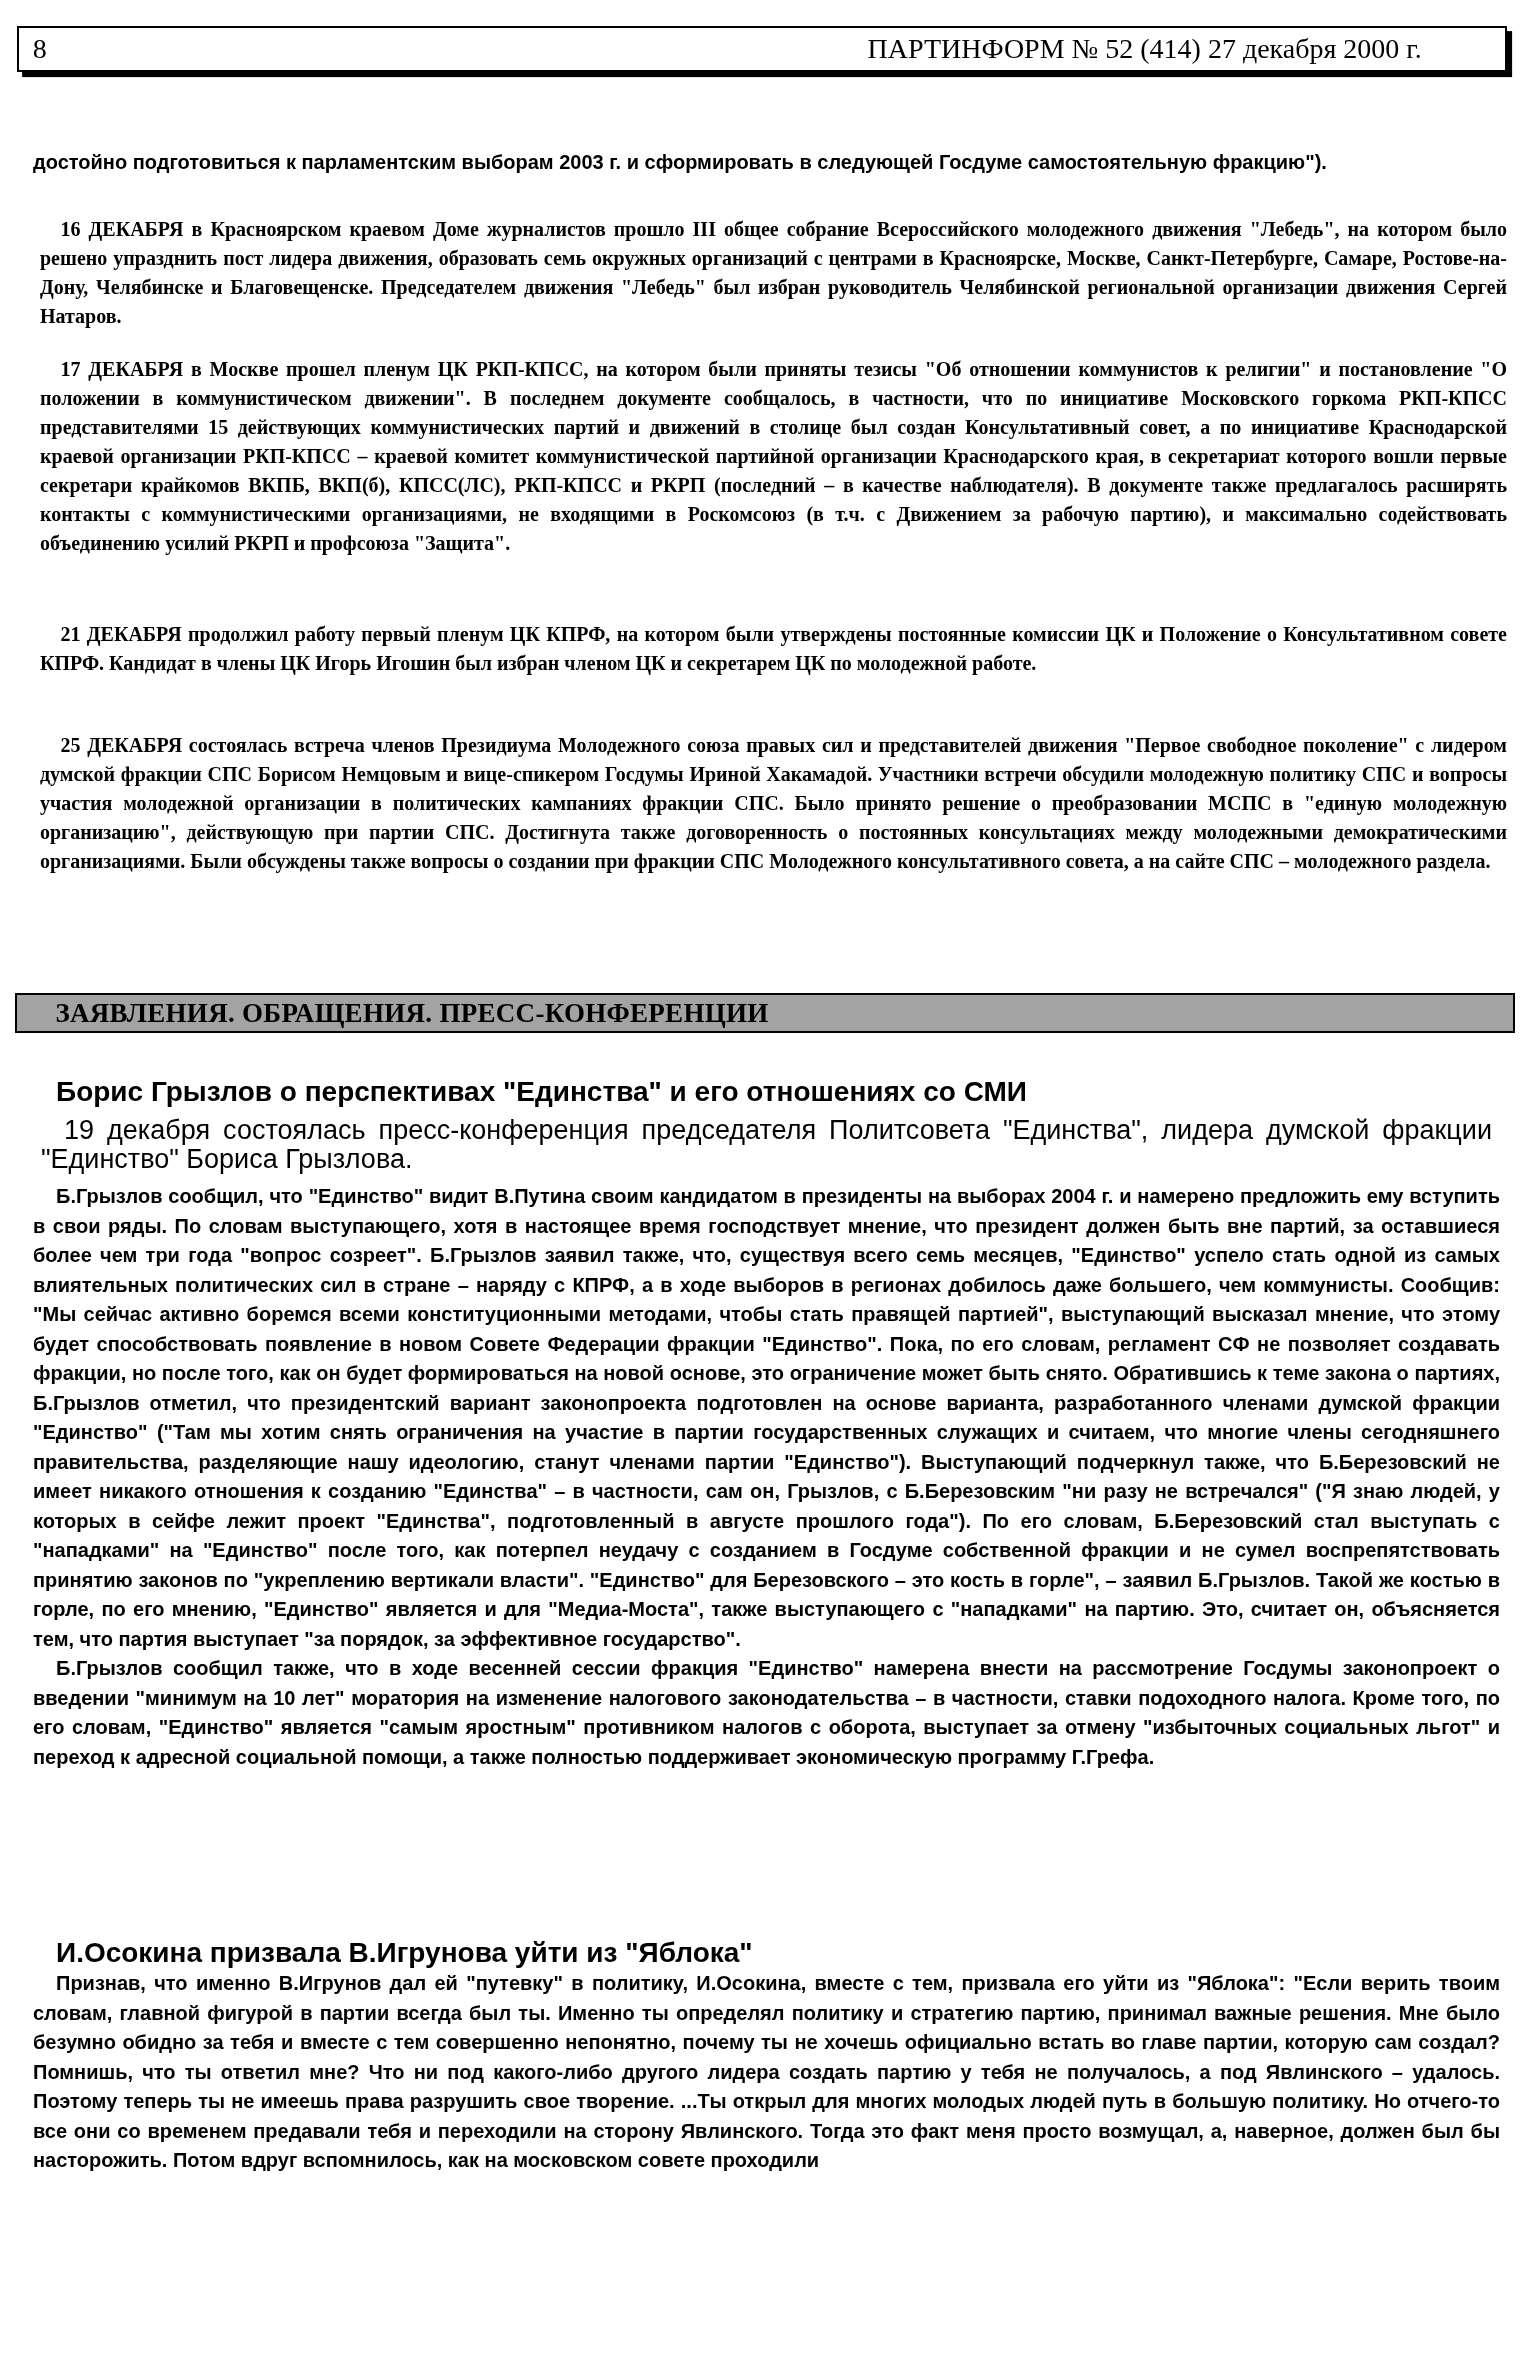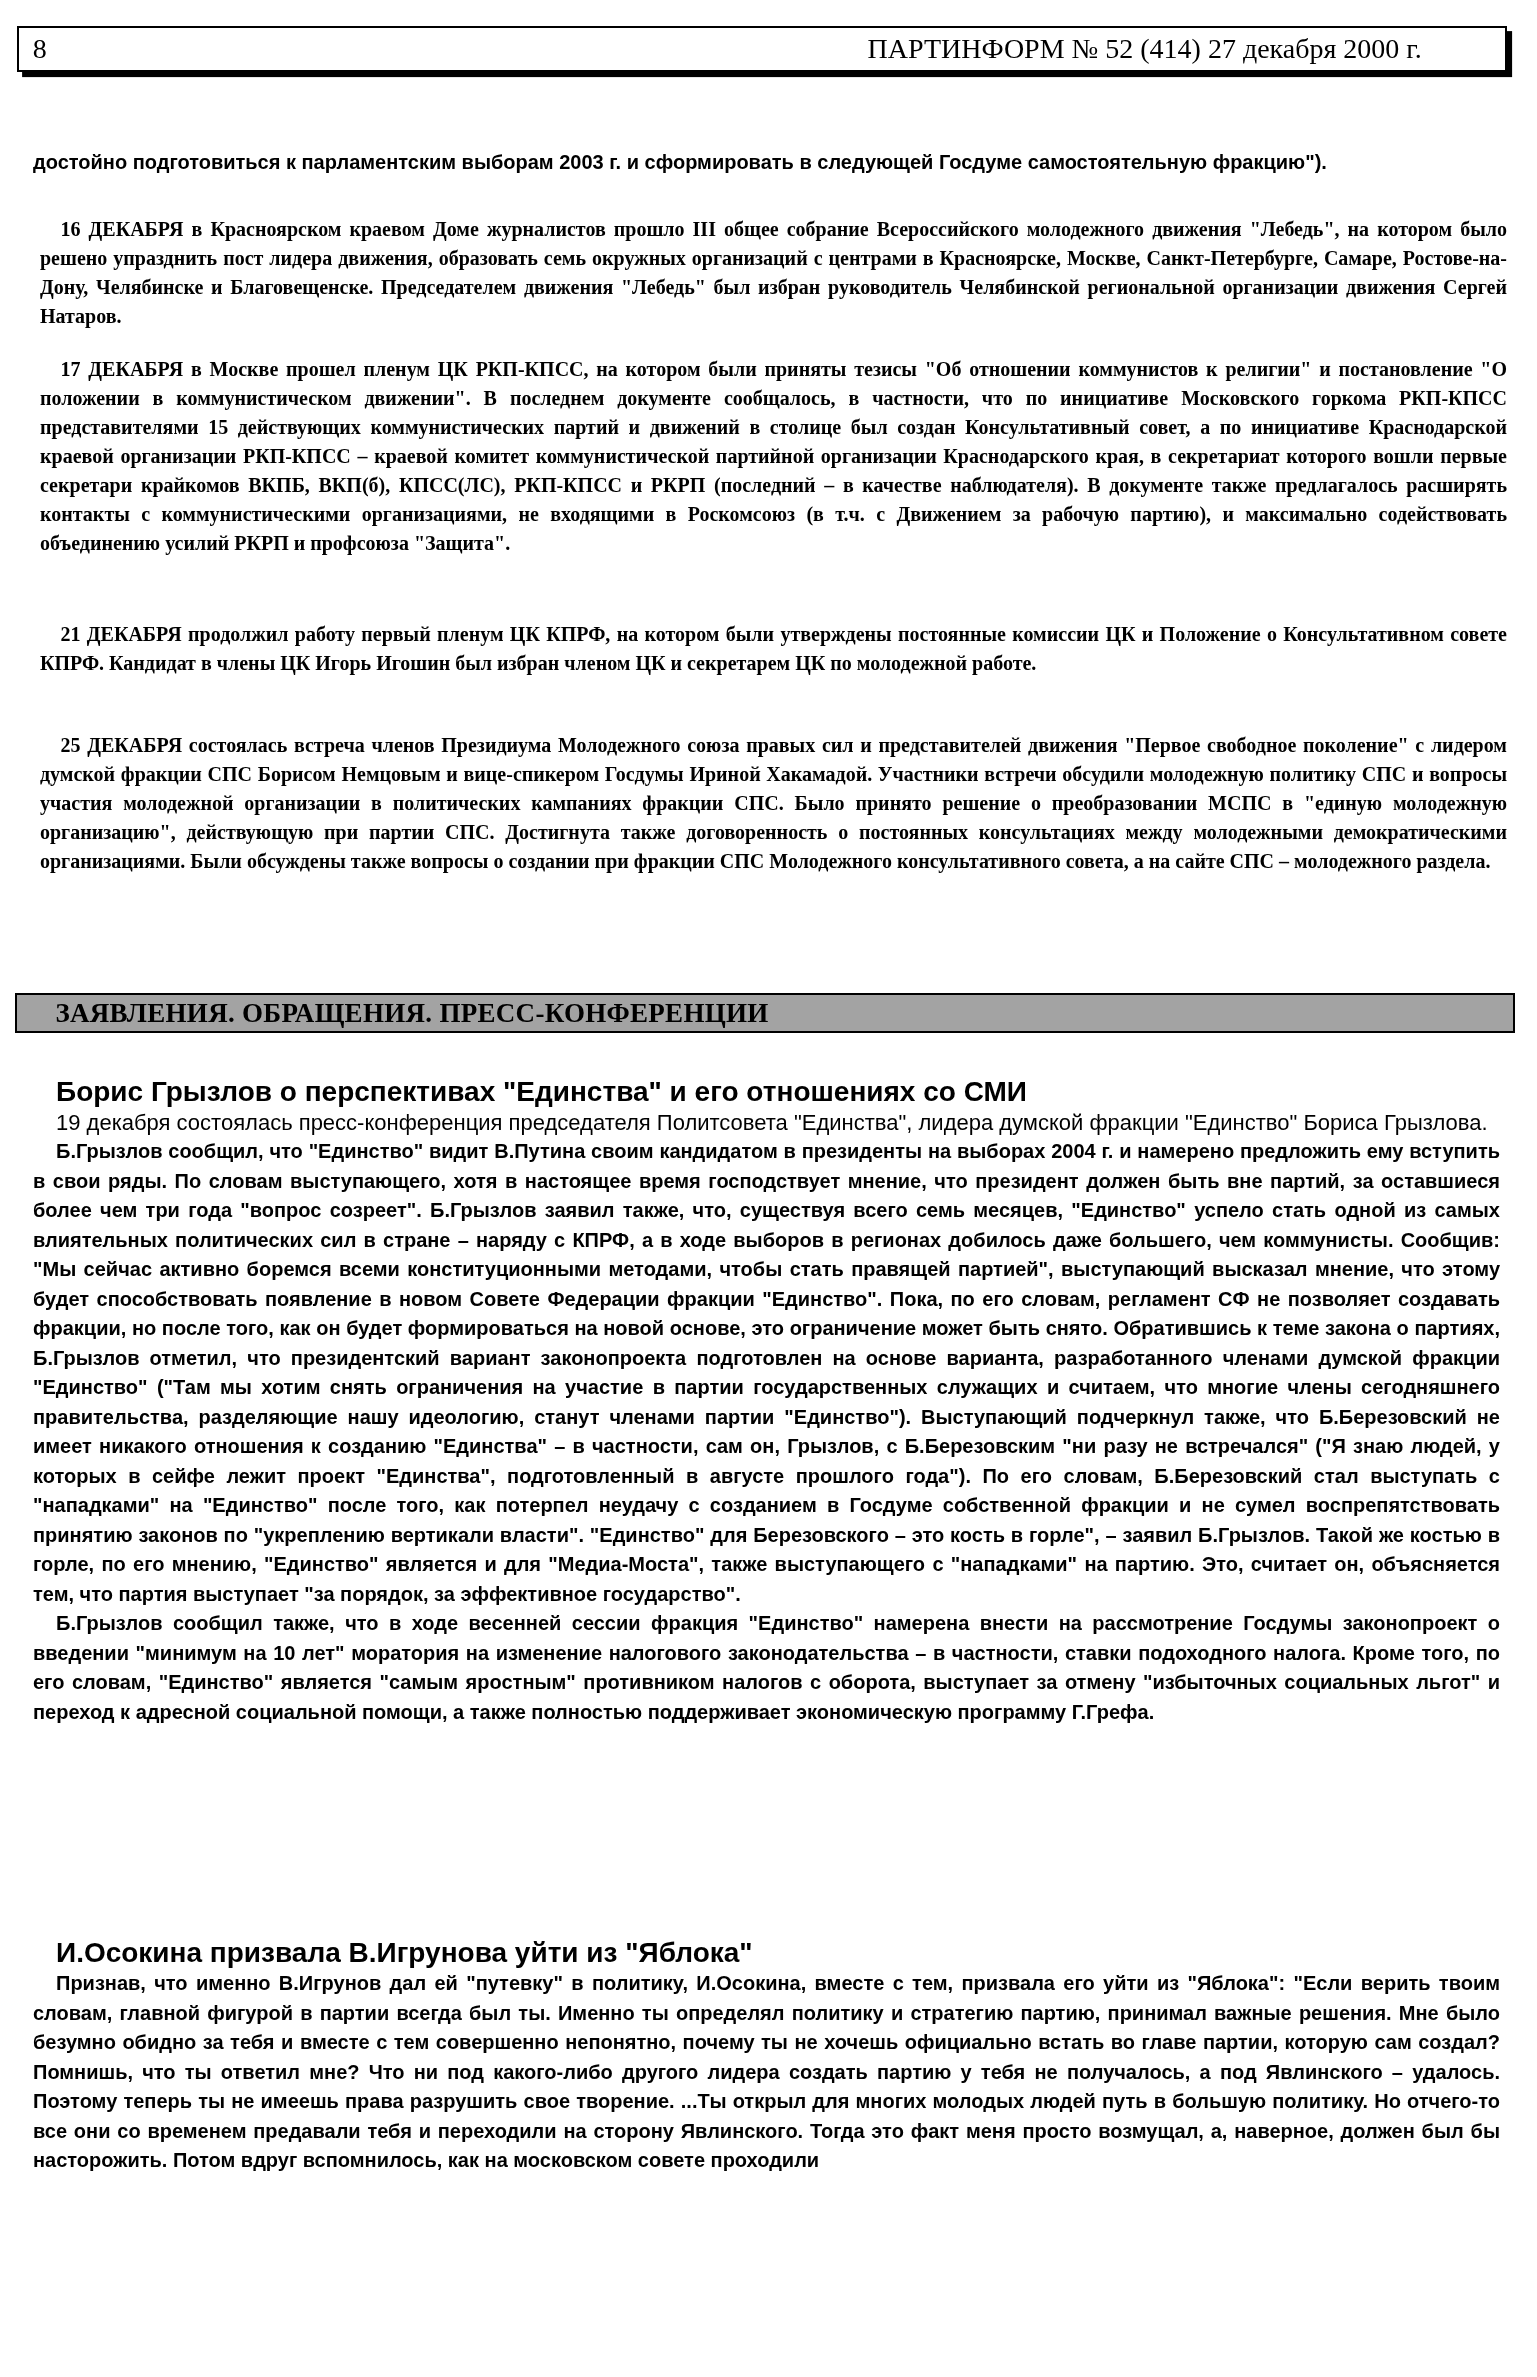--- a/index.html
+++ b/index.html
@@ -33,22 +33,22 @@
   .section-title {
     position: absolute; left: 38px; top: 3.8px;
     font-family: "Liberation Serif", serif; font-weight: bold; font-size: 27px; line-height: 29.5px; letter-spacing: 0.3px;
   }
   .article { position: absolute; left: 33px; width: 1467px; }
   .headline {
     font-family: "Liberation Sans", sans-serif; font-weight: bold; font-size: 28px; line-height: 32px;
     margin: 0 0 0 23px;
   }
   .lead {
-    font-family: "Liberation Sans", sans-serif; font-size: 22px; line-height: 29px;
-    text-align: justify; text-indent: 23px; margin: 0;
+    font-family: "Liberation Sans", sans-serif; font-size: 27px; line-height: 29px;
+    text-align: justify; text-indent: 23px; margin: 8px;
   }
   .body-p {
     font-family: "Liberation Sans", sans-serif; font-weight: bold; font-size: 20px; line-height: 29.5px;
     text-align: justify; text-indent: 23px; margin: 0;
   }
 </style>
 </head>
 <body>
 
 <div class="header-box">

